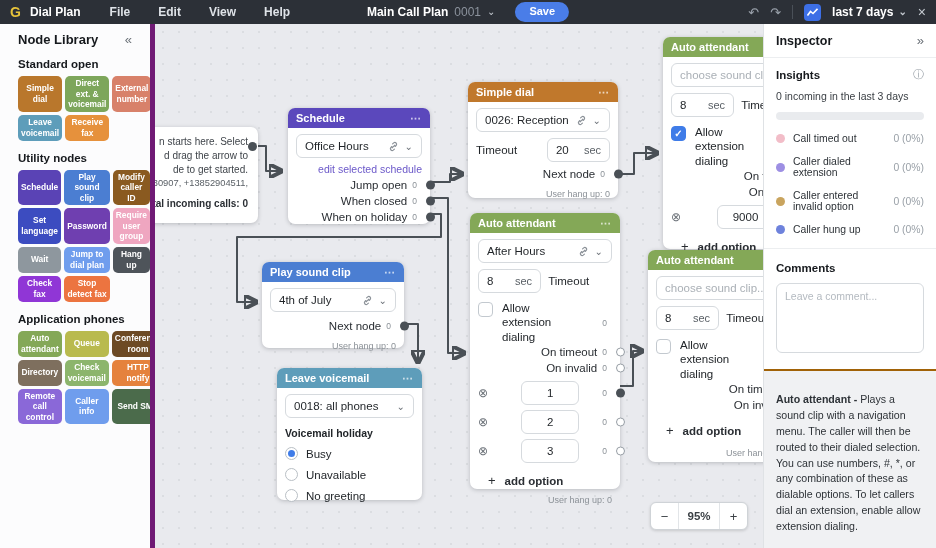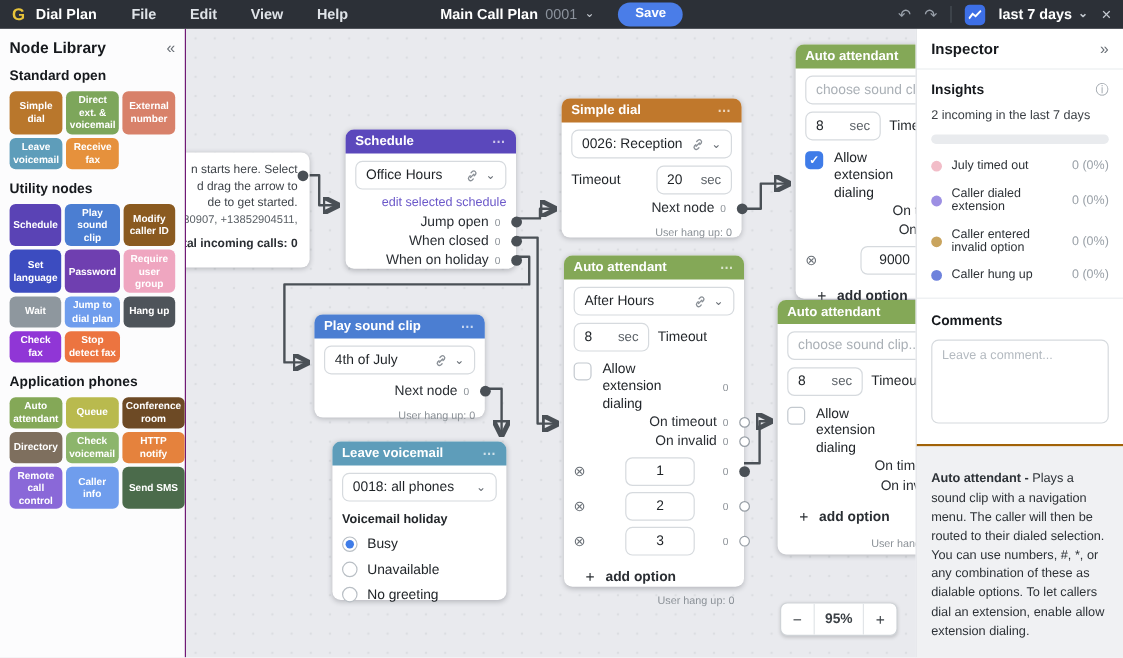--- a/index.html
+++ b/index.html
@@ -66,21 +66,21 @@
   .opt-row .cnt{flex:none;}
   .add-row{display:flex;align-items:center;gap:9px;font-size:11.5px;font-weight:700;color:#2a2e33;margin:10px 0 2px;padding-left:10px;}
   .add-plus{font-size:13px;font-weight:400;}
   
   .incoming-bd{padding:8px 10px;text-align:right;}
   .inc-line{font-size:10px;color:#3f444a;line-height:1.4;}
   .inc-num{font-size:9.3px;color:#5a6066;line-height:1.4;}
   .inc-total{font-size:10px;font-weight:700;color:#2a2e33;margin-top:8px;}
 
   
-  .sidebar{position:absolute;left:0;top:24px;bottom:0;width:155px;background:#fcfcfd;border-right:1px solid #701a75;z-index:10;box-sizing:border-box;padding:8px 8px;overflow:hidden;}
+  .sidebar{position:absolute;left:0;top:24px;bottom:0;width:155px;background:#fcfcfd;border-right:5px solid #701a75;z-index:10;box-sizing:border-box;padding:8px 18px;overflow:hidden;}
   .sb-head{display:flex;justify-content:space-between;align-items:center;margin-bottom:6px;}
   .sb-title{font-size:13px;font-weight:700;color:#16191d;}
   .sb-collapse{color:#6a7077;font-size:13px;}
   .sb-section-label{font-size:11.5px;font-weight:700;color:#16191d;margin:11px 0 6px;}
   .pal-grid{display:grid;grid-template-columns:repeat(3,1fr);gap:3px;}
   .pal-btn{min-height:26px;border-radius:5px;color:#fff;font-size:8.4px;font-weight:700;display:flex;align-items:center;justify-content:center;text-align:center;padding:2px 3px;line-height:1.25;box-sizing:border-box;cursor:grab;}
 
   
   .inspector{position:absolute;right:0;top:24px;bottom:0;width:173px;background:#fff;border-left:1px solid #dfe2e5;z-index:20;display:flex;flex-direction:column;box-sizing:border-box;}
   .insp-head{display:flex;justify-content:space-between;align-items:center;padding:9px 12px;border-bottom:1px solid #eceef0;}
@@ -474,26 +474,26 @@
   <aside class="inspector">
     <div class="insp-head">
       <span class="insp-title">Inspector</span>
       <span class="sb-collapse">»</span>
     </div>
     <div class="insights">
       <div class="sec-label-row">
         <span class="sec-label">Insights</span>
         <span class="info-ic">ⓘ</span>
       </div>
-      <div class="insights-summary">2 incoming in the last 7 days</div>
+      <div class="insights-summary">0 incoming in the last 3 days</div>
       <div class="progress"></div>
       <div class="legend">
         <div class="leg-row">
           <span class="leg-dot" style="background: rgb(242, 189, 200);"></span>
-          <span class="leg-label">July timed out</span>
+          <span class="leg-label">Call timed out</span>
           <span class="leg-val">0 (0%)</span>
         </div>
         <div class="leg-row">
           <span class="leg-dot" style="background: rgb(157, 143, 227);"></span>
           <span class="leg-label">Caller dialed extension</span>
           <span class="leg-val">0 (0%)</span>
         </div>
         <div class="leg-row">
           <span class="leg-dot" style="background: rgb(201, 164, 94);"></span>
           <span class="leg-label">Caller entered invalid option</span>

